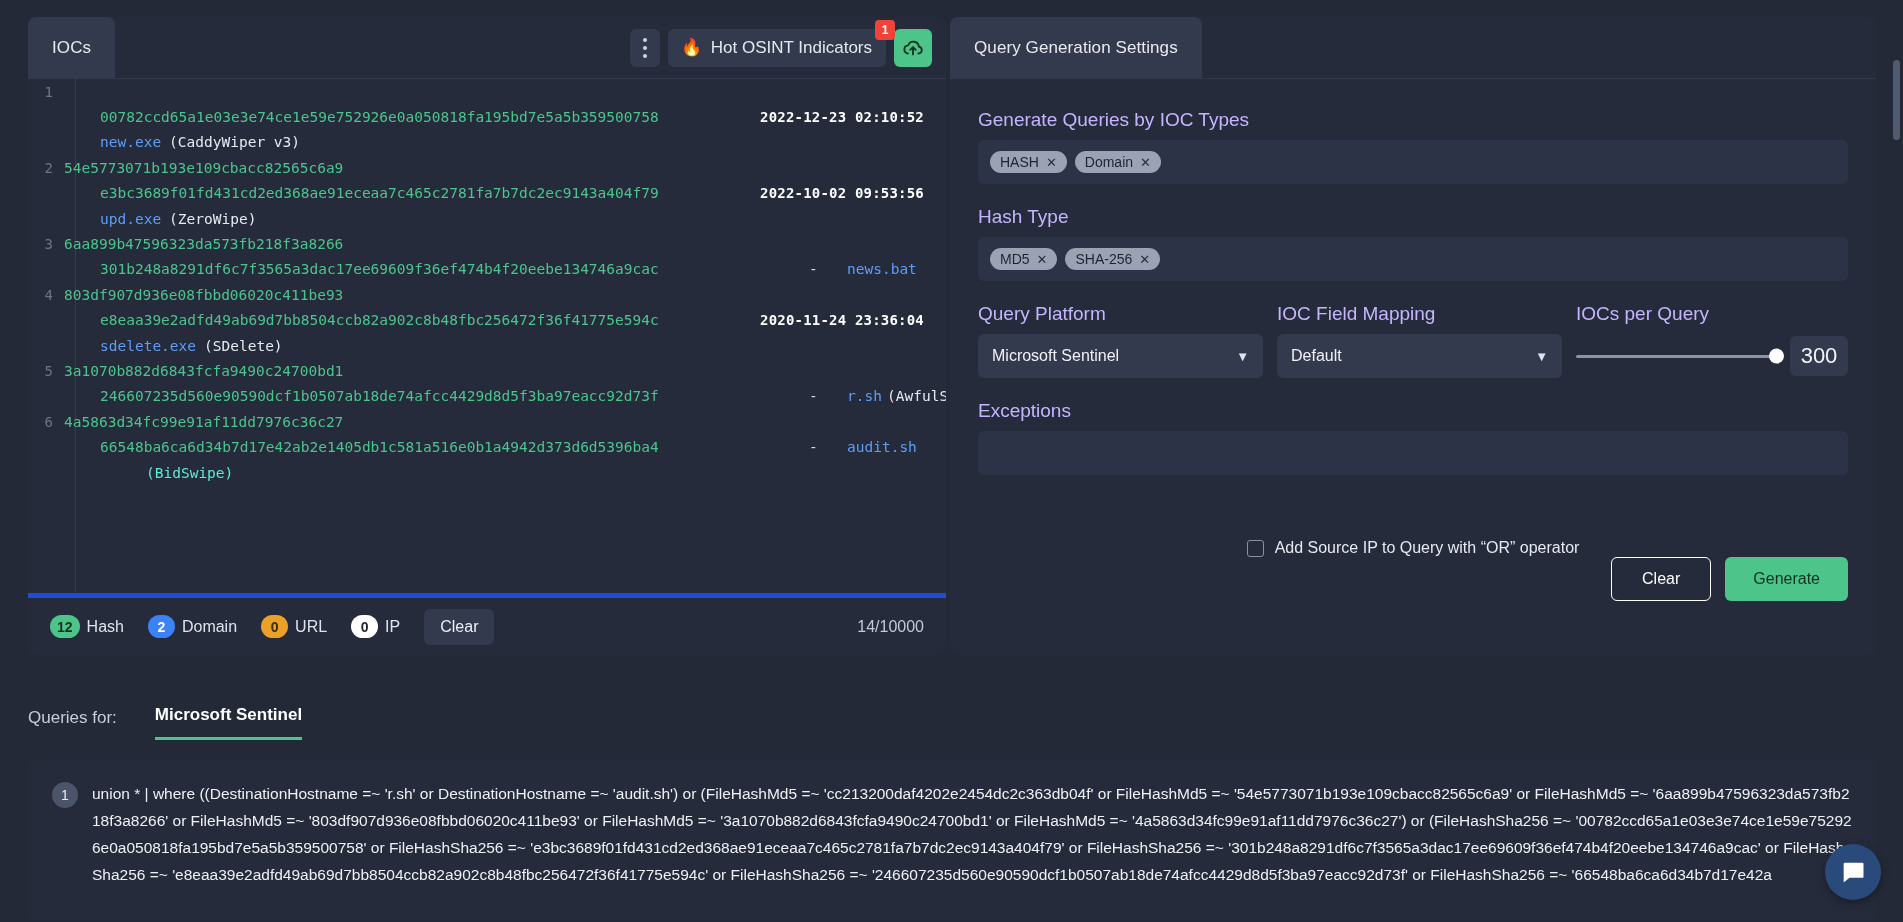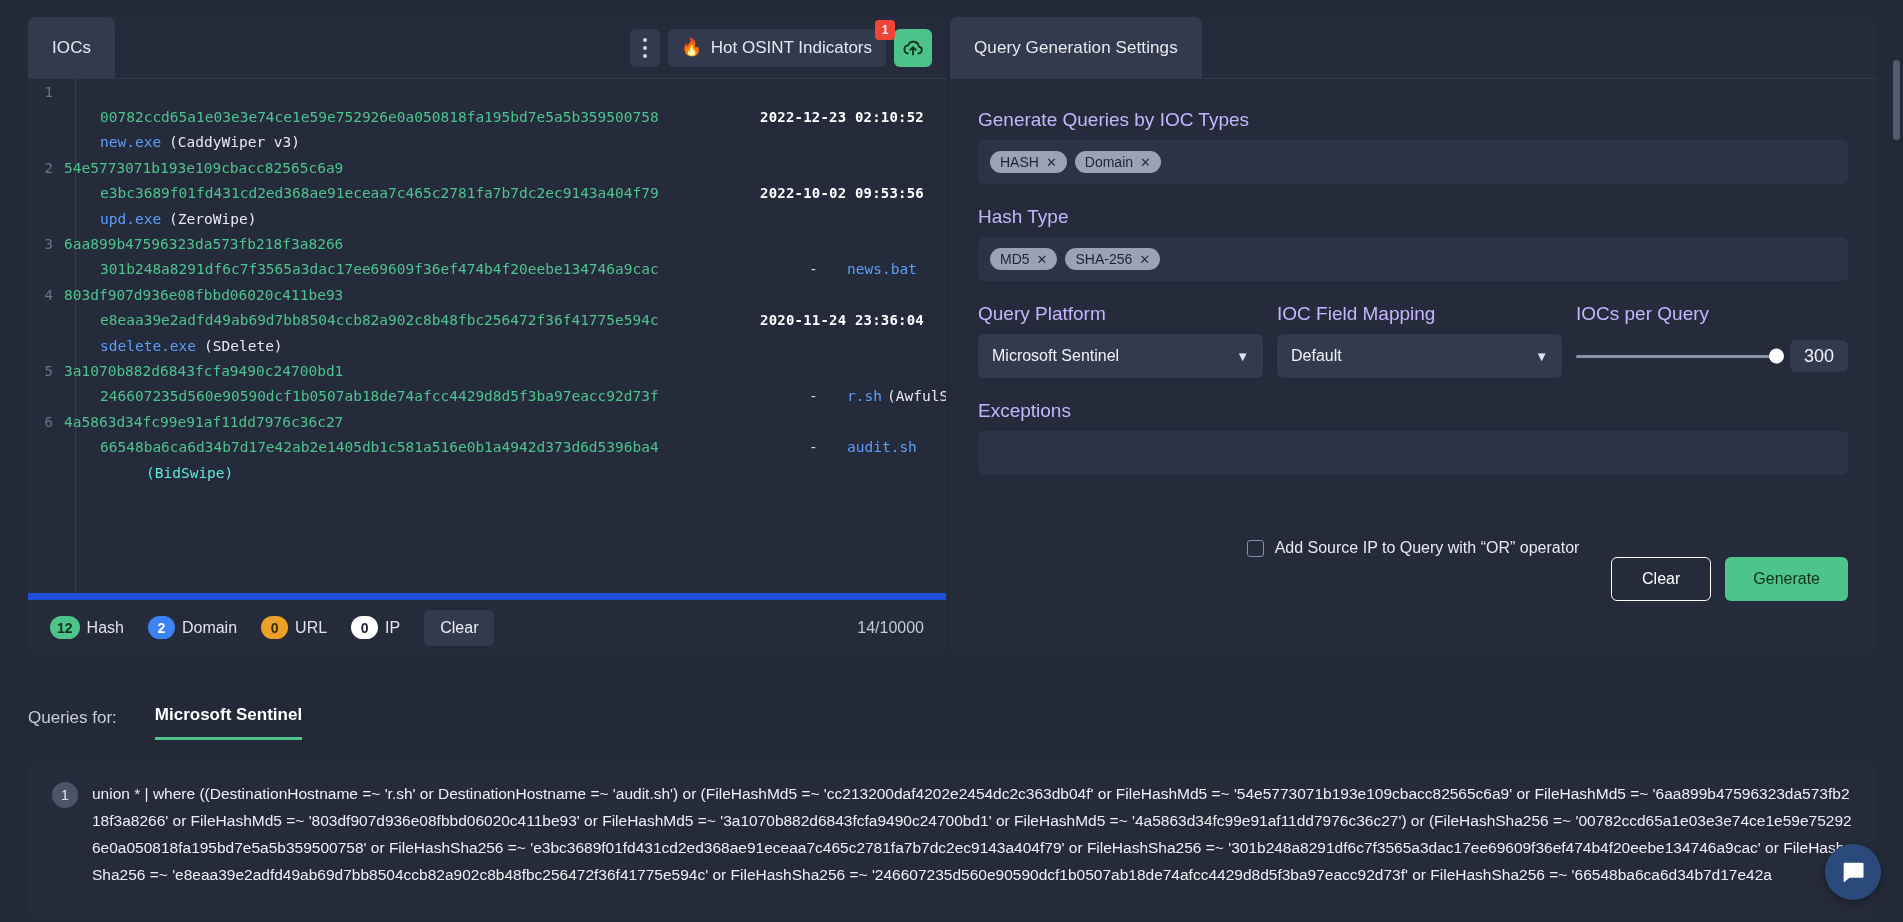--- a/index.html
+++ b/index.html
@@ -146,21 +146,21 @@
     padding-left: 82px;
   }
 
   
   .statusbar {
     position: absolute;
     left: 0; right: 0; bottom: 0;
     height: 62px;
     display: flex; align-items: center;
     padding: 0 22px;
-    border-top: 7px solid #1d4ed8;
+    border-top: 5px solid #1d4ed8;
     gap: 10px;
   }
   .cnt { display: flex; align-items: center; gap: 7px; margin-right: 14px; }
   .pill {
     min-width: 27px; height: 23px;
     border-radius: 12px;
     display: flex; align-items: center; justify-content: center;
     font-size: 14px; font-weight: bold;
     padding: 0 7px;
   }
@@ -250,24 +250,24 @@
     right: -2px; top: 50%;
     transform: translateY(-50%);
     width: 15px; height: 15px;
     border-radius: 50%;
     background: #ffffff;
     cursor: pointer;
   }
   .slider-val {
     background: #343a4d;
     border-radius: 6px;
-    height: 32px;
+    height: 40px;
     min-width: 58px;
     display: flex; align-items: center; justify-content: center;
-    font-size: 18px;
+    font-size: 22px;
     color: #f2f4f9;
     margin-left: 8px;
   }
 
   .exc-box {
     background: #2d3347;
     border-radius: 6px;
     height: 44px;
     margin-bottom: 26px;
   }

